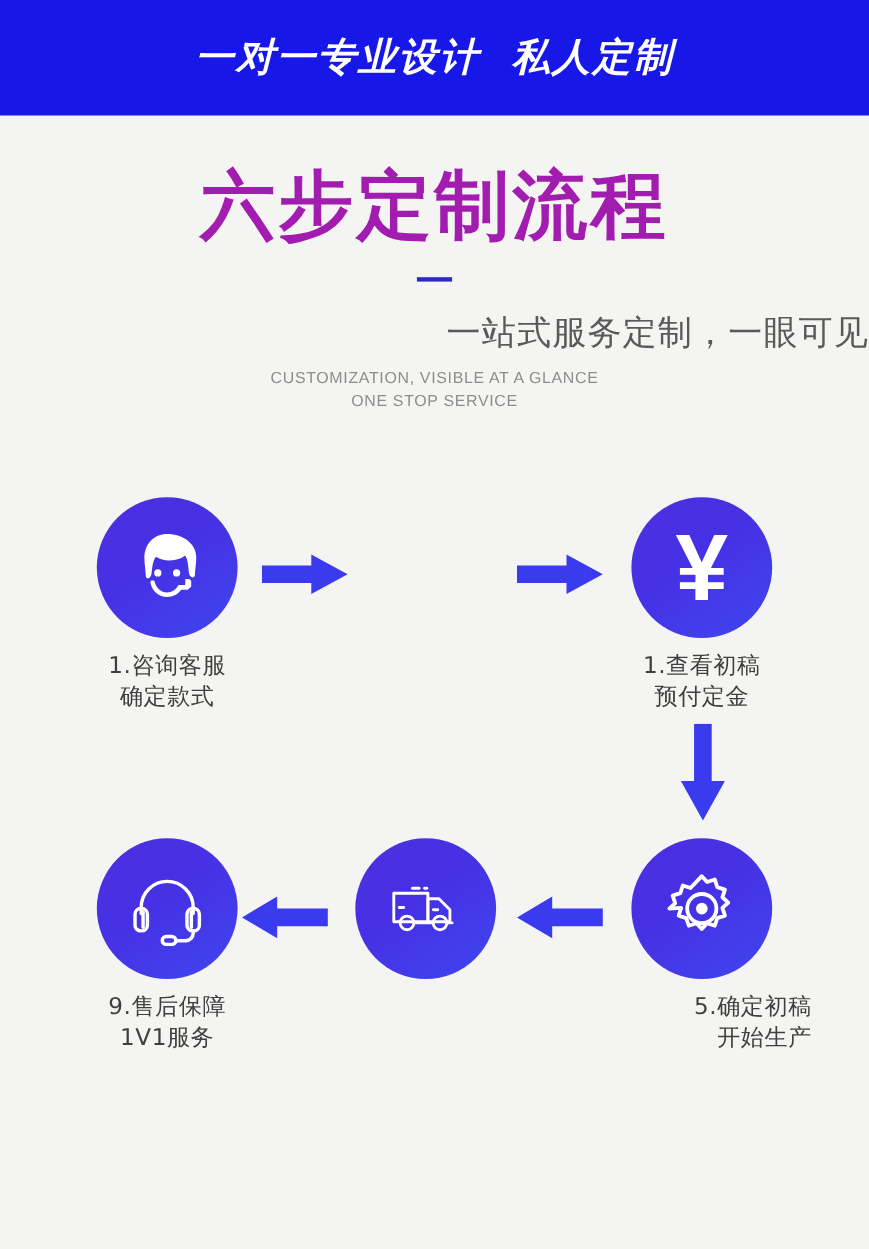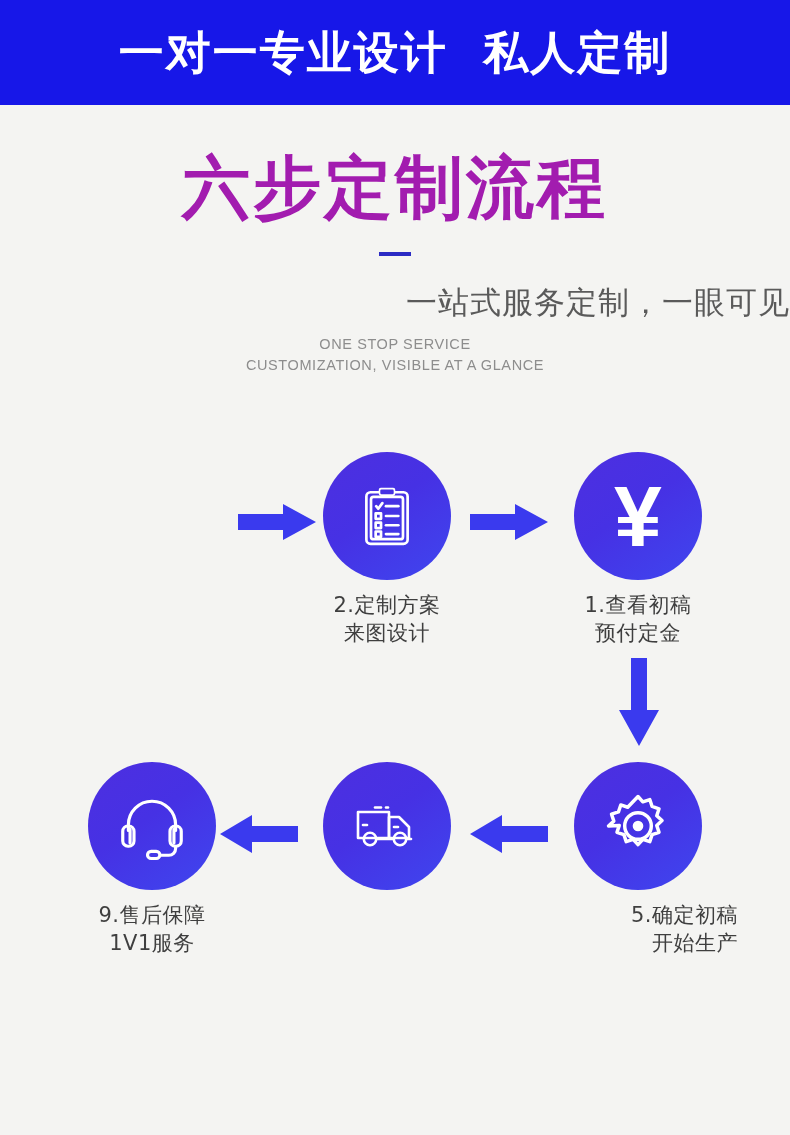--- a/index.html
+++ b/index.html
@@ -12,23 +12,24 @@
   }
   .page { position:relative; width:790px; height:1135px; background:#f4f4f2; }
 
   
   .banner {
     position:absolute; top:0; left:0; width:790px; height:105px;
     background:#1717e8;
     display:flex; align-items:center; justify-content:center;
   }
   .banner-text {
-    color:#ffffff; font-size:45px; font-weight:bold;
+    color:#ffffff; font-size:35px; font-weight:bold;
     letter-spacing:2px; white-space:pre;
     font-family:"DejaVu Sans","Liberation Sans",sans-serif;
+    font-style:italic;
   }
 
   
   .title-block { position:absolute; top:150px; left:0; width:790px; text-align:center; }
   .main-title {
     font-size:68px; font-weight:bold; color:#a21caf;
     letter-spacing:3px; line-height:1.12;
     font-family:"DejaVu Sans","Liberation Sans",sans-serif;
   }
   .divider {
@@ -72,56 +73,49 @@
 
   <div class="banner">
     <div class="banner-text">一对一专业设计  私人定制</div>
   </div>
 
   <div class="title-block">
     <div class="main-title">六步定制流程</div>
     <div class="divider"></div>
     <div class="sub-cn">一站式服务定制，一眼可见</div>
     <div class="sub-en">
+      <div>CUSTOMIZATION, VISIBLE AT A GLANCE</div>
       <div>ONE STOP SERVICE</div>
-      <div>CUSTOMIZATION, VISIBLE AT A GLANCE</div>
     </div>
   </div>
 
   <div class="flow">
 
+    <div class="step" style="left:52px; top:12px;">
+      <div class="circle">
+        <svg width="78" height="78" viewBox="0 0 64 64">
+          <g fill="#ffffff">
+            <path d="M32 7c-10 0-17 7.6-17 18 0 5 1 9 1 13 0 1.5 1.3 2.4 2.6 1.7 1-.6 1.6-2 1.8-3.6.5-5 1-9.3 3.2-12.2 3.6 2.4 9 3.4 14.6 2.3 3.2-.6 5.6-1.8 7.3-3.2 1.8 3 2.2 7.4 2.6 12.3.2 1.8.9 3.2 2 3.8 1.3.7 2.6-.2 2.6-1.7 0-4 1-8.2 1-13C53.7 14.6 44.3 7 32 7z"></path>
+            <circle cx="25" cy="36" r="2.7"></circle>
+            <circle cx="39" cy="36" r="2.7"></circle>
+            <path d="M21 41.5c-1 0-1.7.8-1.5 1.8C20.6 49.6 25.8 54 32 54c4.3 0 8.2-2.1 10.4-5.4h4.1c1 0 1.8-.8 1.8-1.8s-.8-1.8-1.8-1.8h-5.2c-.6 0-1.2.3-1.5.9C38.1 48.8 35.2 50.5 32 50.5c-4.5 0-8.3-3.3-9.2-7.6-.2-.8-.9-1.4-1.8-1.4z"></path>
+            <path d="M45.5 40.5h2.2c1.2 0 2.2 1 2.2 2.2v2.6c0 1.2-1 2.2-2.2 2.2h-2.2z"></path>
+          </g>
+        </svg>
+      </div>
+      <div class="step-label">1.咨询客服
+确定款式</div>
+    </div>
 
     <div class="arrow" style="left:238px; top:62px;">
       <svg width="80" height="40" viewBox="0 0 80 40">
         <polygon points="0,12 45,12 45,2 78,20 45,38 45,28 0,28" fill="#3a3aee"></polygon>
       </svg>
     </div>
 
-    <div class="step" style="left:287px; top:12px;">
-      <div class="circle">
-        <svg width="66" height="66" viewBox="0 0 64 64">
-          <g fill="none" stroke="#ffffff" stroke-width="2.6" stroke-linecap="round" stroke-linejoin="round">
-            <rect x="12" y="9" width="40" height="50" rx="4"></rect>
-            <rect x="16.5" y="13.5" width="31" height="41" rx="2.5"></rect>
-            <rect x="24" y="4.5" width="16" height="8" rx="2" fill="#ffffff" stroke="none"></rect>
-            <rect x="25.5" y="6.2" width="13" height="4.6" rx="1.2" fill="#4631e4" stroke="none"></rect>
-            <polyline points="21.5,22.5 23.5,25 27.5,19.5"></polyline>
-            <line x1="31" y1="22.5" x2="43" y2="22.5"></line>
-            <rect x="21" y="29.5" width="5.2" height="5.2"></rect>
-            <line x1="31" y1="32" x2="43" y2="32"></line>
-            <rect x="21" y="38.5" width="5.2" height="5.2"></rect>
-            <line x1="31" y1="41" x2="43" y2="41"></line>
-            <rect x="21" y="47" width="5.2" height="5.2"></rect>
-            <line x1="31" y1="49.5" x2="43" y2="49.5"></line>
-          </g>
-        </svg>
-      </div>
-      <div class="step-label">2.定制方案
-来图设计</div>
-    </div>
 
     <div class="arrow" style="left:470px; top:62px;">
       <svg width="80" height="40" viewBox="0 0 80 40">
         <polygon points="0,12 45,12 45,2 78,20 45,38 45,28 0,28" fill="#3a3aee"></polygon>
       </svg>
     </div>
 
     <div class="step" style="left:538px; top:12px;">
       <div class="circle">
         <span class="yen">¥</span>

